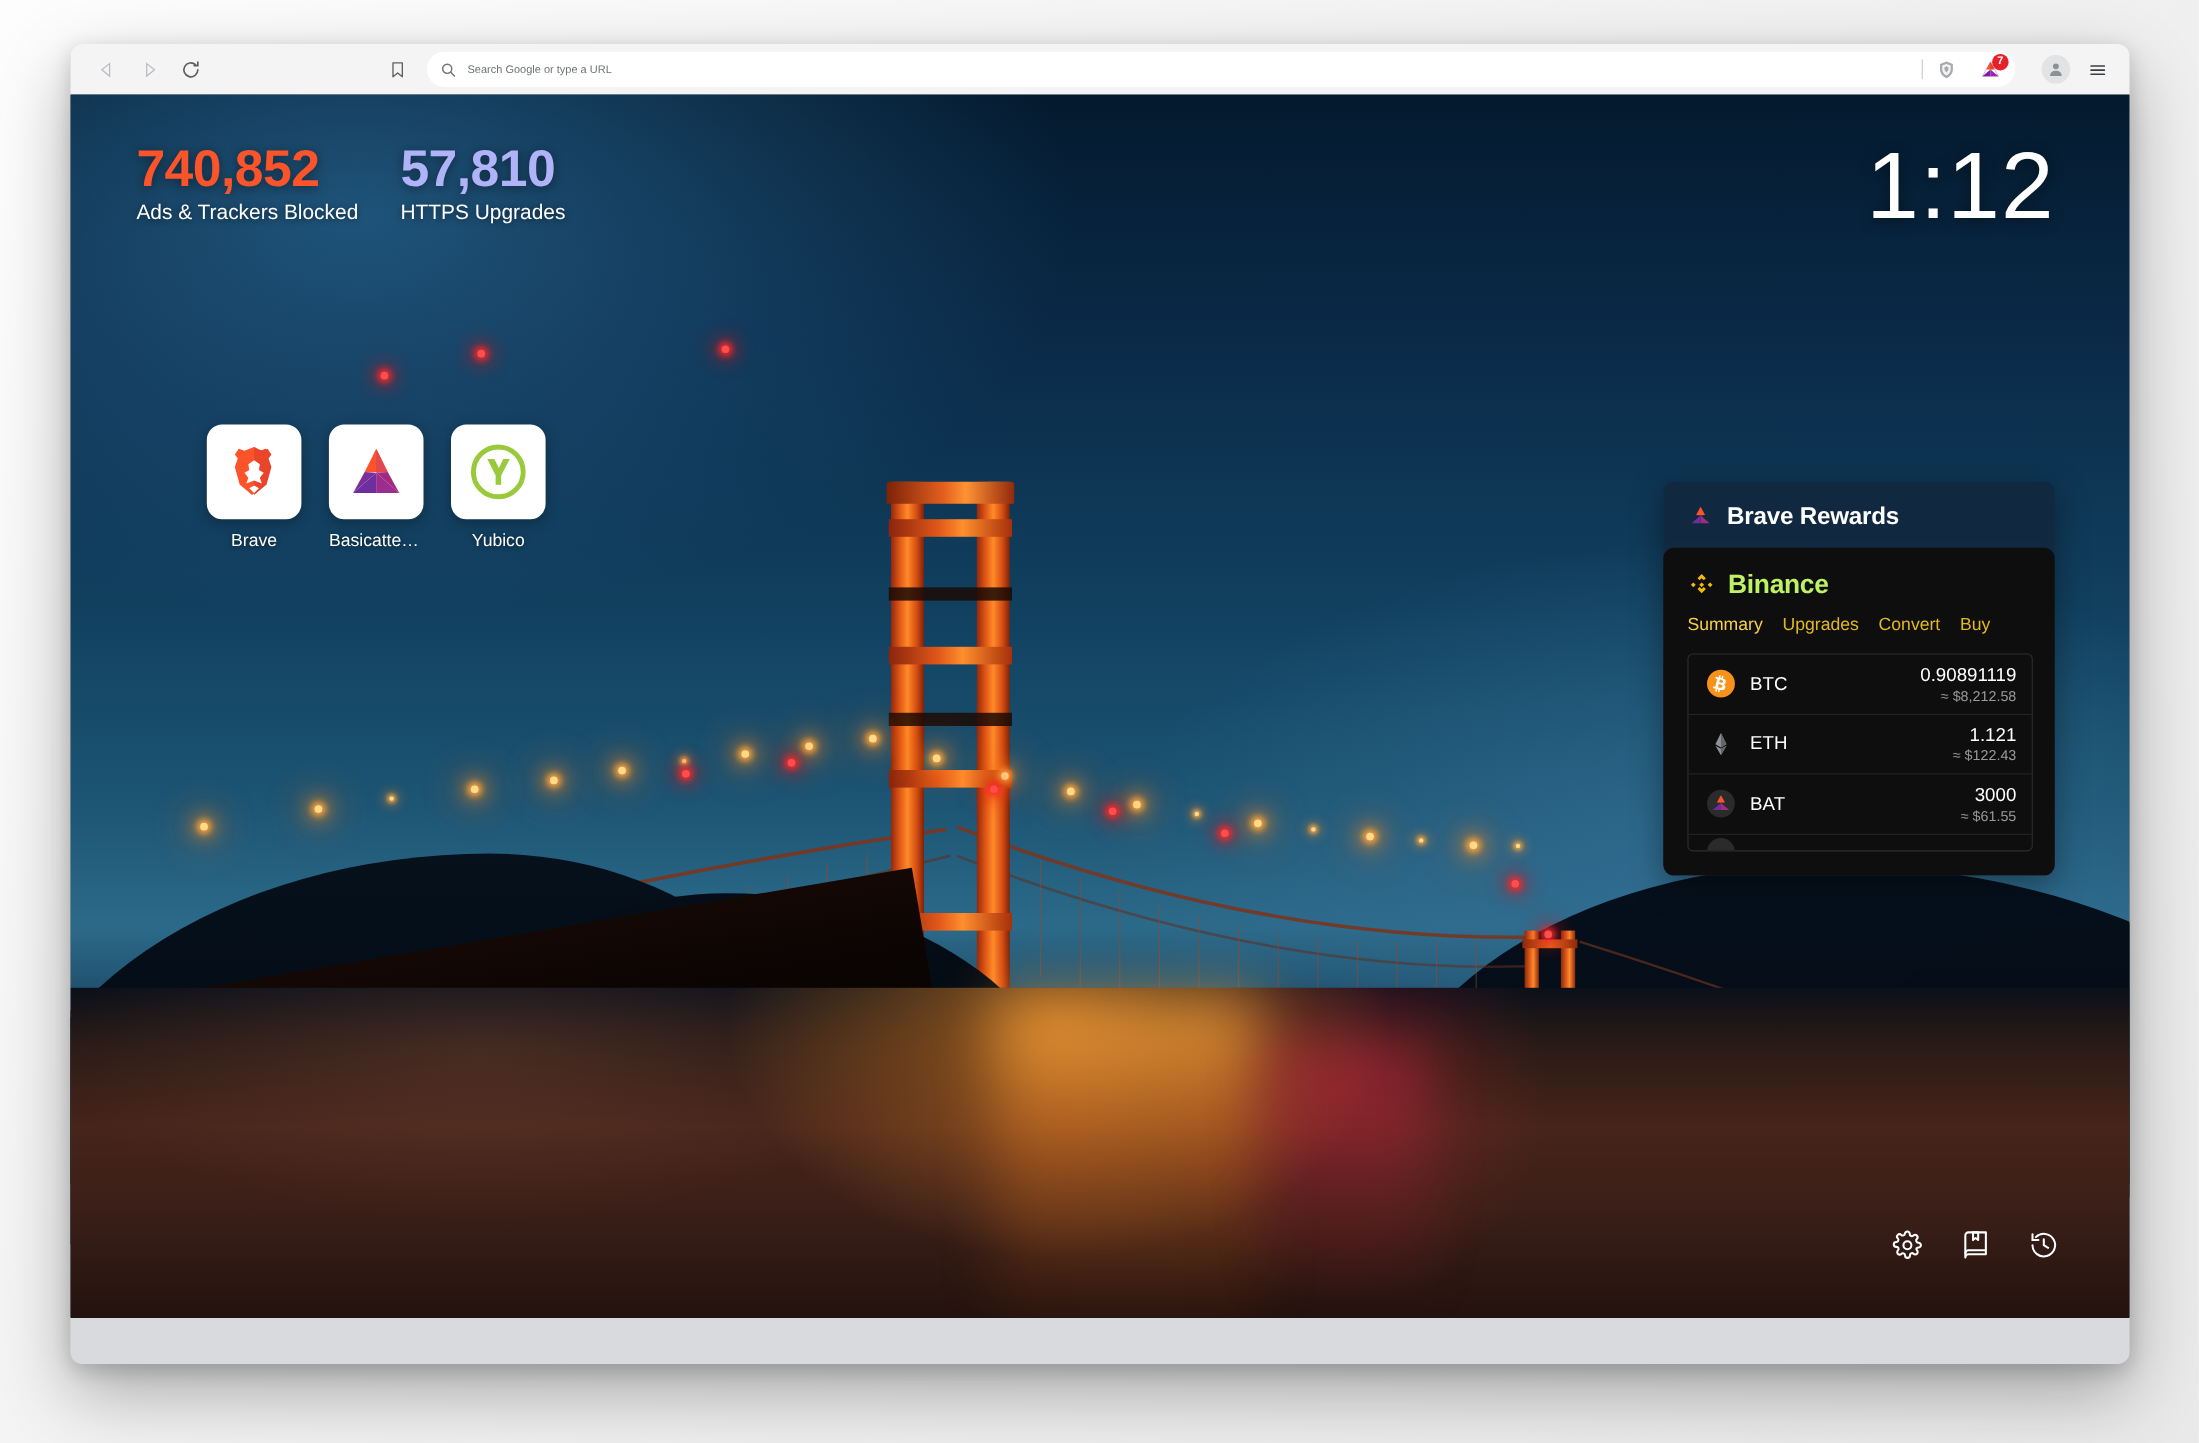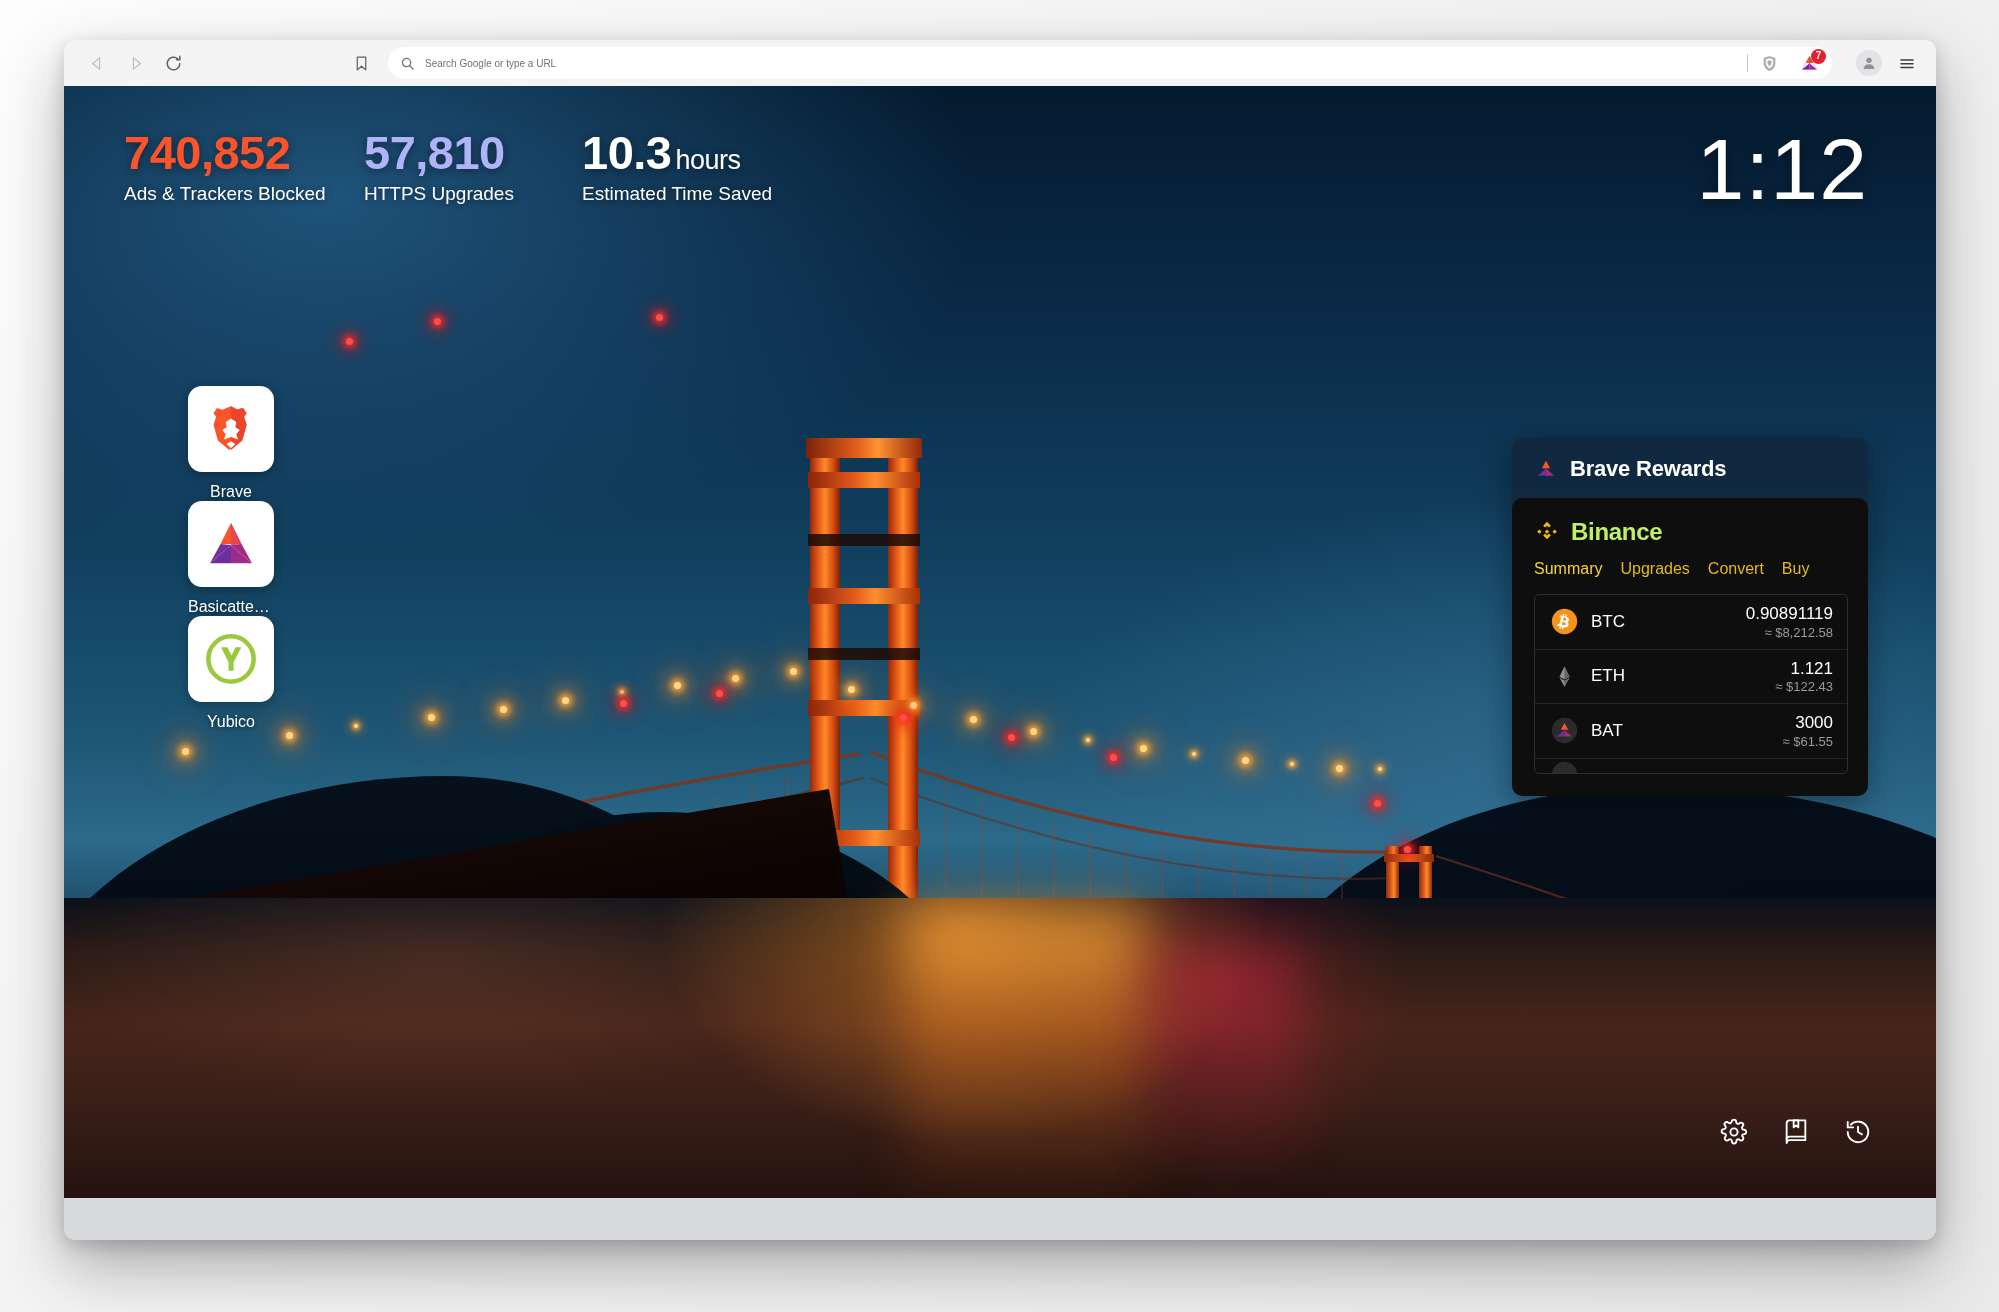--- a/index.html
+++ b/index.html
@@ -368,21 +368,21 @@
     letter-spacing: 1px;
     line-height: 1;
     text-shadow: 0 2px 14px rgba(0,0,0,0.45);
   }
 
   
   #tiles {
     position: absolute;
     left: 124px; top: 300px;
     display: flex;
-    flex-direction: column;
+    gap: 25px;
   }
   .tile { width: 86px; text-align: center; }
   .tile-icon {
     width: 86px; height: 86px;
     background: #ffffff;
     border-radius: 14px;
     display: flex; align-items: center; justify-content: center;
     box-shadow: 0 3px 12px rgba(0,0,0,0.28);
   }
   .tile-label {
@@ -739,26 +739,20 @@
 
         <div id="stats">
           <div class="stat" id="stat-ads">
             <div class="stat-value" style="color:#fb542b">740,852</div>
             <div class="stat-label">Ads &amp; Trackers Blocked</div>
           </div>
           <div class="stat" id="stat-https">
             <div class="stat-value" style="color:#b1b3f8">57,810</div>
             <div class="stat-label">HTTPS Upgrades</div>
           </div>
-          <div class="stat" id="stat-time">
-            <div class="stat-value" style="color:#ffffff">
-              <span>10.3</span><span class="stat-suffix">hours</span>
-            </div>
-            <div class="stat-label">Estimated Time Saved</div>
-          </div>
         </div>
 
         <div id="clock">1:12</div>
 
         <div id="tiles">
 
           <div class="tile">
             <div class="tile-icon">
               <svg width="56" height="56" viewBox="0 0 64 64">
                 <path d="M32 6 22 10 16 8l-4 6 3 4-3 9 5 18 13 11 13-11 5-18-3-9 3-4-4-6-6 2z" fill="#fb542b"></path>

